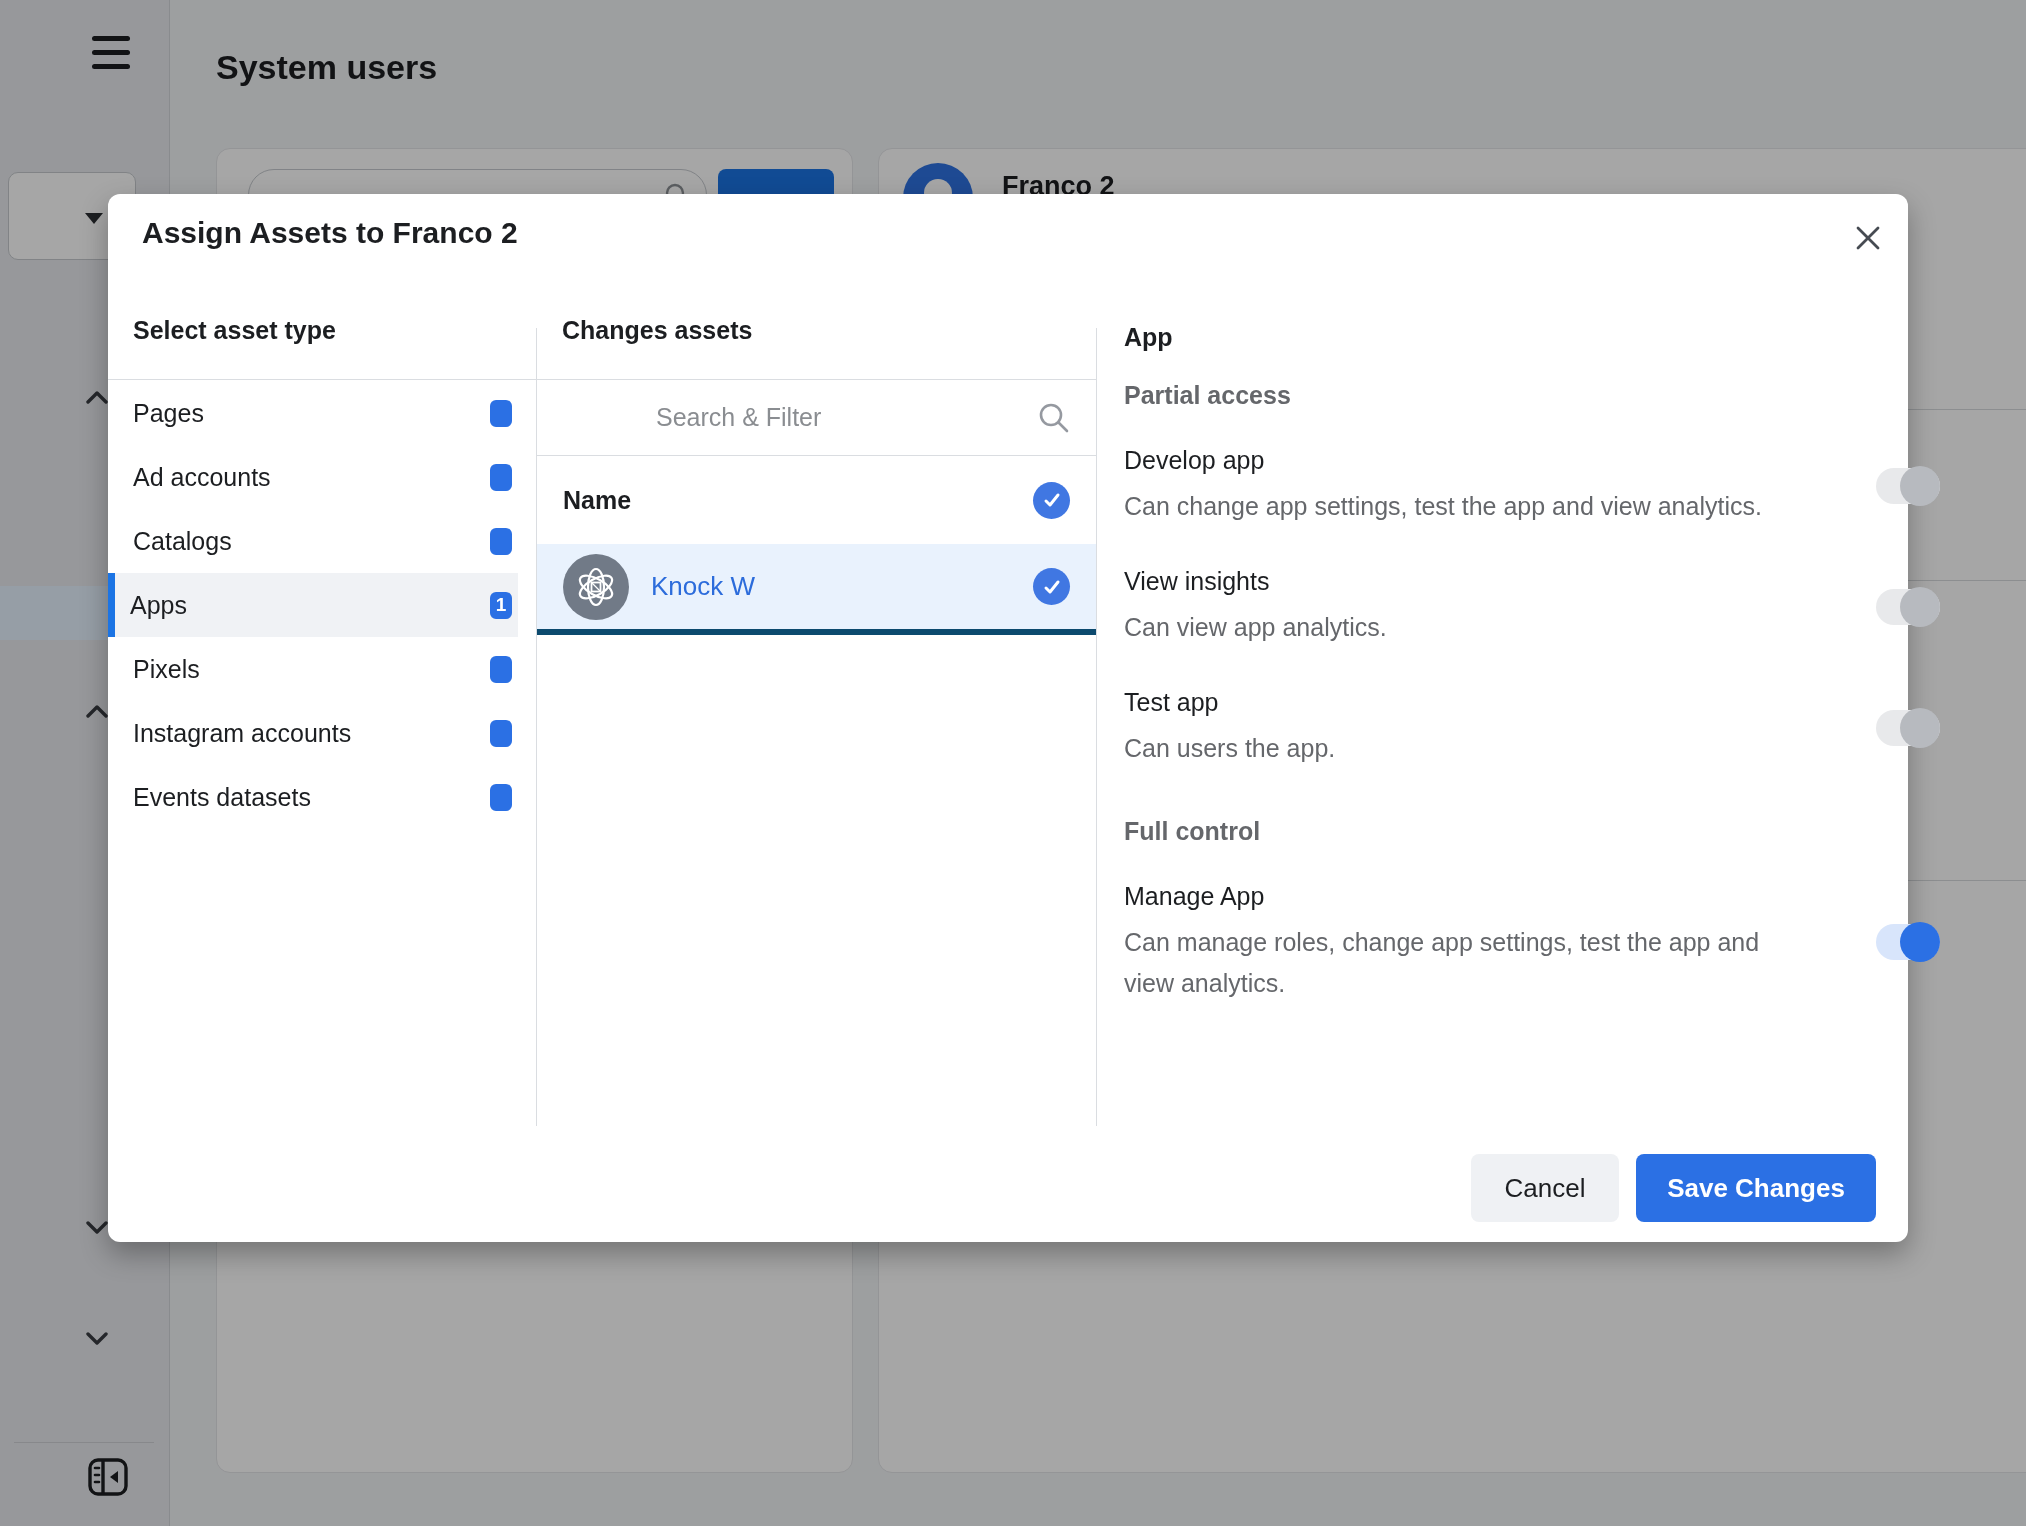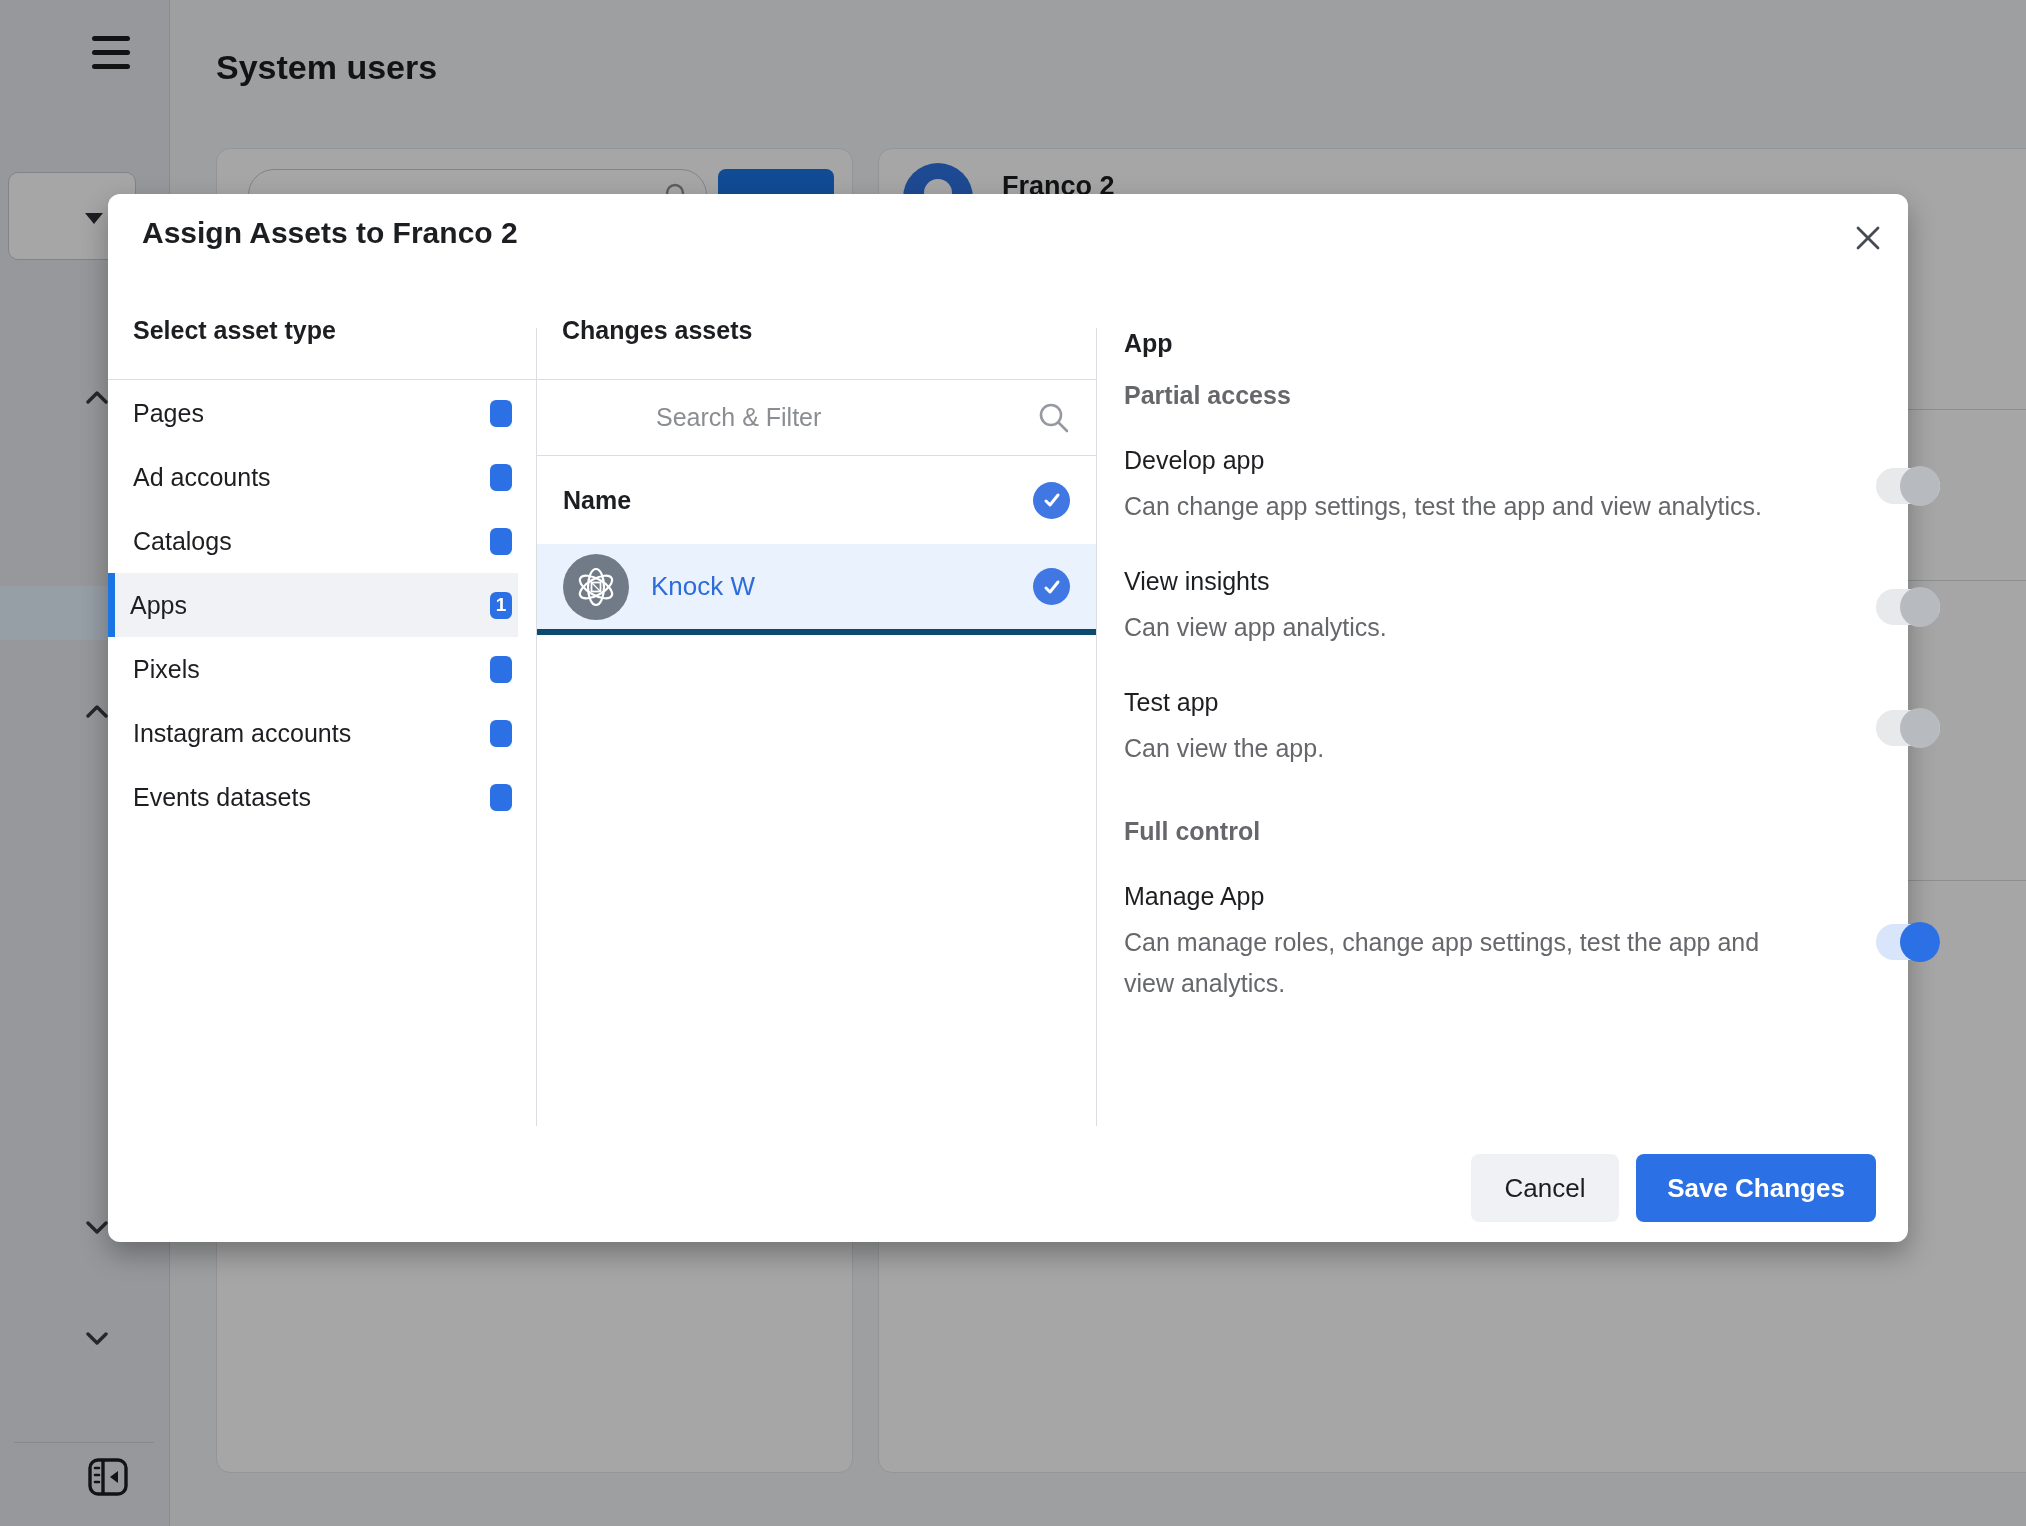--- a/index.html
+++ b/index.html
@@ -38,21 +38,21 @@
   .overlay { position:absolute; inset:0; background:rgba(0,0,0,0.35); }
 
   
   .modal { position:absolute; left:108px; top:194px; width:1800px; height:1048px; background:#ffffff; border-radius:12px; box-shadow:0 12px 28px rgba(0,0,0,.30); }
   .modal-title { position:absolute; left:34px; top:22px; font-size:30px; font-weight:bold; }
   .modal-close { position:absolute; right:24px; top:28px; width:32px; height:32px; cursor:pointer; }
   .hdr-underline { position:absolute; left:0; top:185px; width:988px; height:1px; background:#dadde1; }
   .vdiv { position:absolute; top:134px; height:798px; width:1px; background:#dadde1; }
   .vdiv.v1 { left:428px; } .vdiv.v2 { left:988px; }
   .col-header { position:absolute; top:122px; font-size:25px; font-weight:bold; }
-  .col-header.h1 { left:25px; } .col-header.h2 { left:454px; } .col-header.h3 { left:1016px; top:135px;text-align:right; }
+  .col-header.h1 { left:25px; } .col-header.h2 { left:454px; } .col-header.h3 { left:1016px; top:129px;text-align:right; }
 
   
   .asset-type-list { position:absolute; left:0; top:187px; width:428px; }
   .at-row { position:relative; height:64px; display:flex; align-items:center; padding-left:25px; font-size:25px; cursor:pointer; margin-right:18px; }
   .at-row.selected { background:#f0f2f5; padding-left:22px; }
   .at-row.selected .selbar { position:absolute; left:0; top:0; width:7px; height:100%; background:#1b74e4; }
   .at-badge { margin-left:auto; margin-right:6px; min-width:22px; height:27px; background:#2b70e4; color:#fff; border-radius:6px; font-size:19px; font-weight:bold; display:flex; align-items:center; justify-content:center; padding:0 4px; }
 
   
   .assets-col { position:absolute; left:429px; top:186px; width:559px; }
@@ -293,21 +293,21 @@
         </div>
         <div class="toggle off">
           <span class="track"></span>
             <span class="knob"></span>
         </div>
       </div>
 
       <div class="perm-row">
         <div class="perm-text">
           <div class="perm-label">Test app</div>
-          <div class="perm-desc">Can view the app.</div>
+          <div class="perm-desc">Can users the app.</div>
         </div>
         <div class="toggle off">
           <span class="track"></span>
             <span class="knob"></span>
         </div>
       </div>
     <div class="perm-heading full">Full control</div>
       <div class="perm-row">
         <div class="perm-text">
           <div class="perm-label">Manage App</div>

